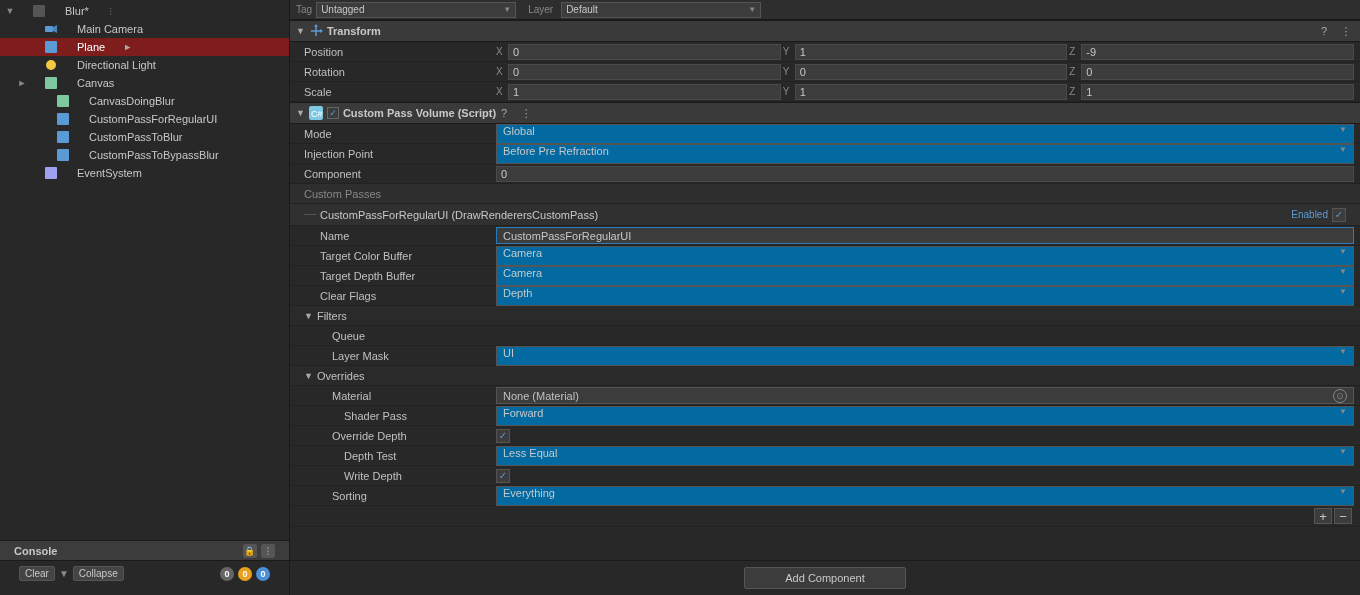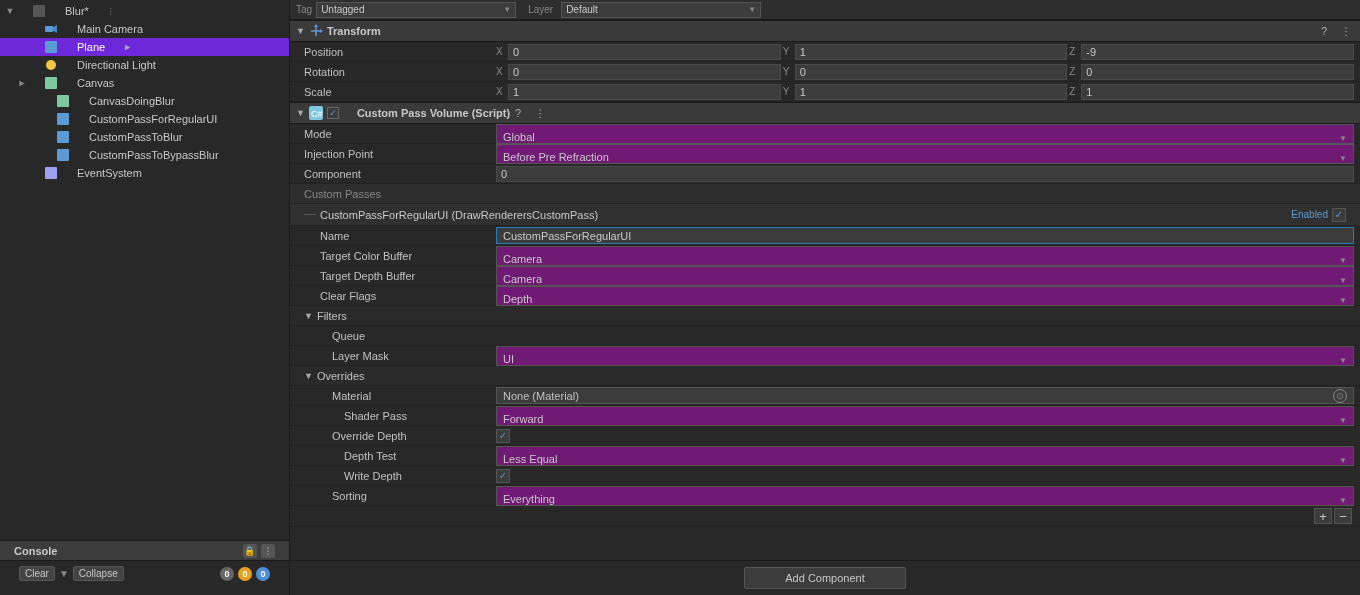--- a/index.html
+++ b/index.html
@@ -33,21 +33,21 @@
 
     .tree-item {
       display: flex;
       align-items: center;
       padding: 1px 4px;
       height: 18px;
       cursor: pointer;
       user-select: none;
       gap: 16px;
     }
-    .tree-item.selected { background: #6d28d9; }
+    .tree-item.selected { background: #7f1d1d; }
 
     .tree-arrow {
       width: 12px;
       height: 12px;
       display: inline-flex;
       align-items: center;
       justify-content: center;
       color: #888;
       font-size: 9px;
       flex-shrink: 0;
@@ -286,29 +286,29 @@
       border: 1px solid #4a4a4a;
       color: #c8c8c8;
       font-size: 11px;
       padding: 0 4px;
       height: 16px;
       flex: 1;
       min-width: 0;
     }
 
     .dropdown-field {
-      background: #701a75;
+      background: #0369a1;
       border: 1px solid #555;
       color: #c8c8c8;
       font-size: 11px;
       padding: 0 6px;
       height: 20px;
       flex: 1;
       display: flex;
-      align-items: flex-end;
+      align-items: flex-start;
       justify-content: space-between;
       cursor: pointer;
     }
     .dropdown-field::after { content: '▼'; font-size: 8px; color: #888; margin-left: 4px; }
 
     .text-input {
       background: #3c3c3c;
       border: 1px solid #2c7bb6;
       color: #c8c8c8;
       font-size: 11px;
@@ -442,21 +442,21 @@
     }
 
     
     .right-panel::-webkit-scrollbar { width: 8px; }
     .right-panel::-webkit-scrollbar-track { background: #282828; }
     .right-panel::-webkit-scrollbar-thumb { background: #555; border-radius: 2px; }
 
     .checkbox-row-label {
       display: flex;
       align-items: center;
-      gap: 18px;
+      gap: 4px;
     }
 
     .section-checkbox {
       width: 12px; height: 12px;
       background: #3c3c3c;
       border: 1px solid #666;
       display: inline-flex;
       align-items: center;
       justify-content: center;
       cursor: pointer;

